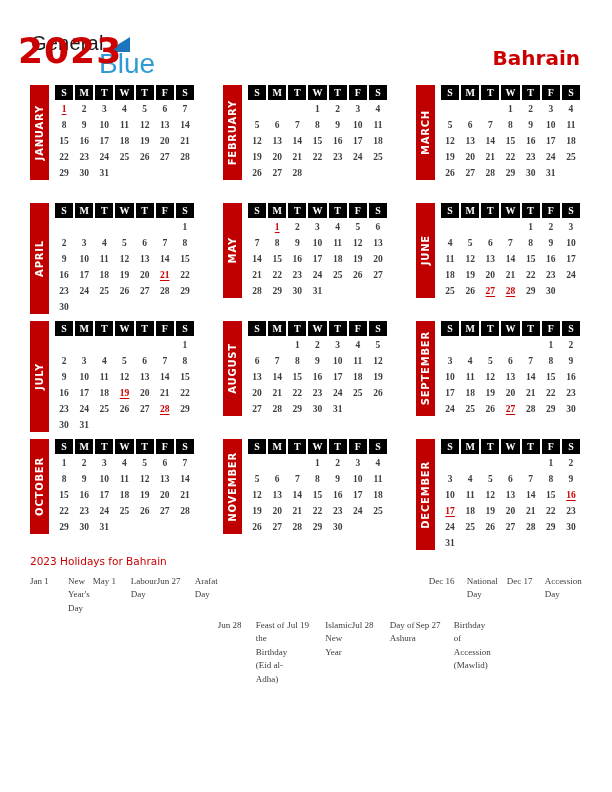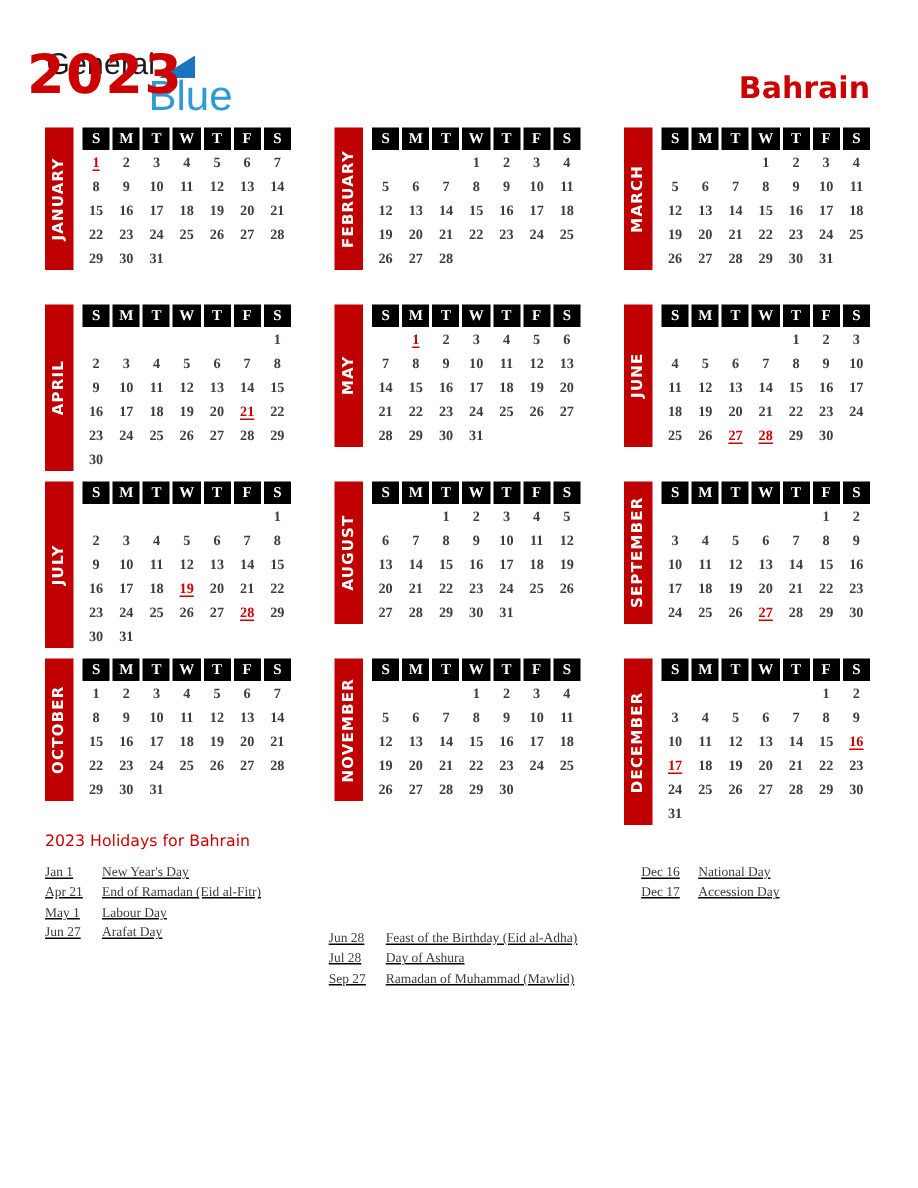--- a/index.html
+++ b/index.html
@@ -35,21 +35,21 @@
   .days{display:grid;grid-template-columns:repeat(7,1fr);gap:2px;margin-top:2px;}
   .day{height:14px;display:flex;align-items:center;justify-content:center;
       font-family:"Liberation Serif",serif;font-weight:bold;font-size:9.5px;color:var(--datecol);}
   .day.holiday{color:var(--red2);text-decoration:underline;text-decoration-color:var(--red2);
       text-decoration-thickness:1px;text-underline-offset:2px;text-decoration-skip-ink:none;}
   
   .holidays{position:absolute;left:30px;top:555px;width:560px;}
   .hol-title{font-family:"DejaVu Sans",sans-serif;font-weight:normal;font-size:10.5px;
       color:var(--red2);margin-bottom:8px;}
   .hol-cols{display:flex;}
-  .hol-col{display:flex;flex-direction:column;text-decoration:underline;}
+  .hol-col{display:flex;flex-direction:row;}
   .hol-col.c0{width:192px;}
   .hol-col.c1{width:183px;margin-top:44px;}
   .hol-col.c2{width:165px;margin-left:28px;}
   .hol-row{display:flex;font-family:"Liberation Serif",serif;font-size:9px;
       color:var(--datecol);line-height:13.4px;}
   .hol-date{width:38px;flex:none;}
 </style>
 </head>
 <body>
 
@@ -704,44 +704,44 @@
 
   <div class="holidays">
     <div class="hol-title">2023 Holidays for Bahrain</div>
     <div class="hol-cols">
         <div class="hol-col c0">
           <div class="hol-row">
             <div class="hol-date">Jan 1</div>
             <div class="hol-name">New Year's Day</div>
           </div>
           <div class="hol-row">
-            <div class="hol-date">Apr 21</div>
-            <div class="hol-name">End of Ramadan (Eid al-Fitr)</div>
-          </div>
-          <div class="hol-row">
             <div class="hol-date">May 1</div>
             <div class="hol-name">Labour Day</div>
           </div>
           <div class="hol-row">
             <div class="hol-date">Jun 27</div>
             <div class="hol-name">Arafat Day</div>
           </div>
         </div>
         <div class="hol-col c1">
           <div class="hol-row">
             <div class="hol-date">Jun 28</div>
             <div class="hol-name">Feast of the Birthday (Eid al-Adha)</div>
           </div>
           <div class="hol-row">
+            <div class="hol-date">Jul 19</div>
+            <div class="hol-name">Islamic New Year</div>
+          </div>
+          <div class="hol-row">
             <div class="hol-date">Jul 28</div>
             <div class="hol-name">Day of Ashura</div>
           </div>
           <div class="hol-row">
             <div class="hol-date">Sep 27</div>
-            <div class="hol-name">Ramadan of Muhammad (Mawlid)</div>
+            <div class="hol-name">Birthday of Accession (Mawlid)</div>
           </div>
         </div>
         <div class="hol-col c2">
           <div class="hol-row">
             <div class="hol-date">Dec 16</div>
             <div class="hol-name">National Day</div>
           </div>
           <div class="hol-row">
             <div class="hol-date">Dec 17</div>
             <div class="hol-name">Accession Day</div>

